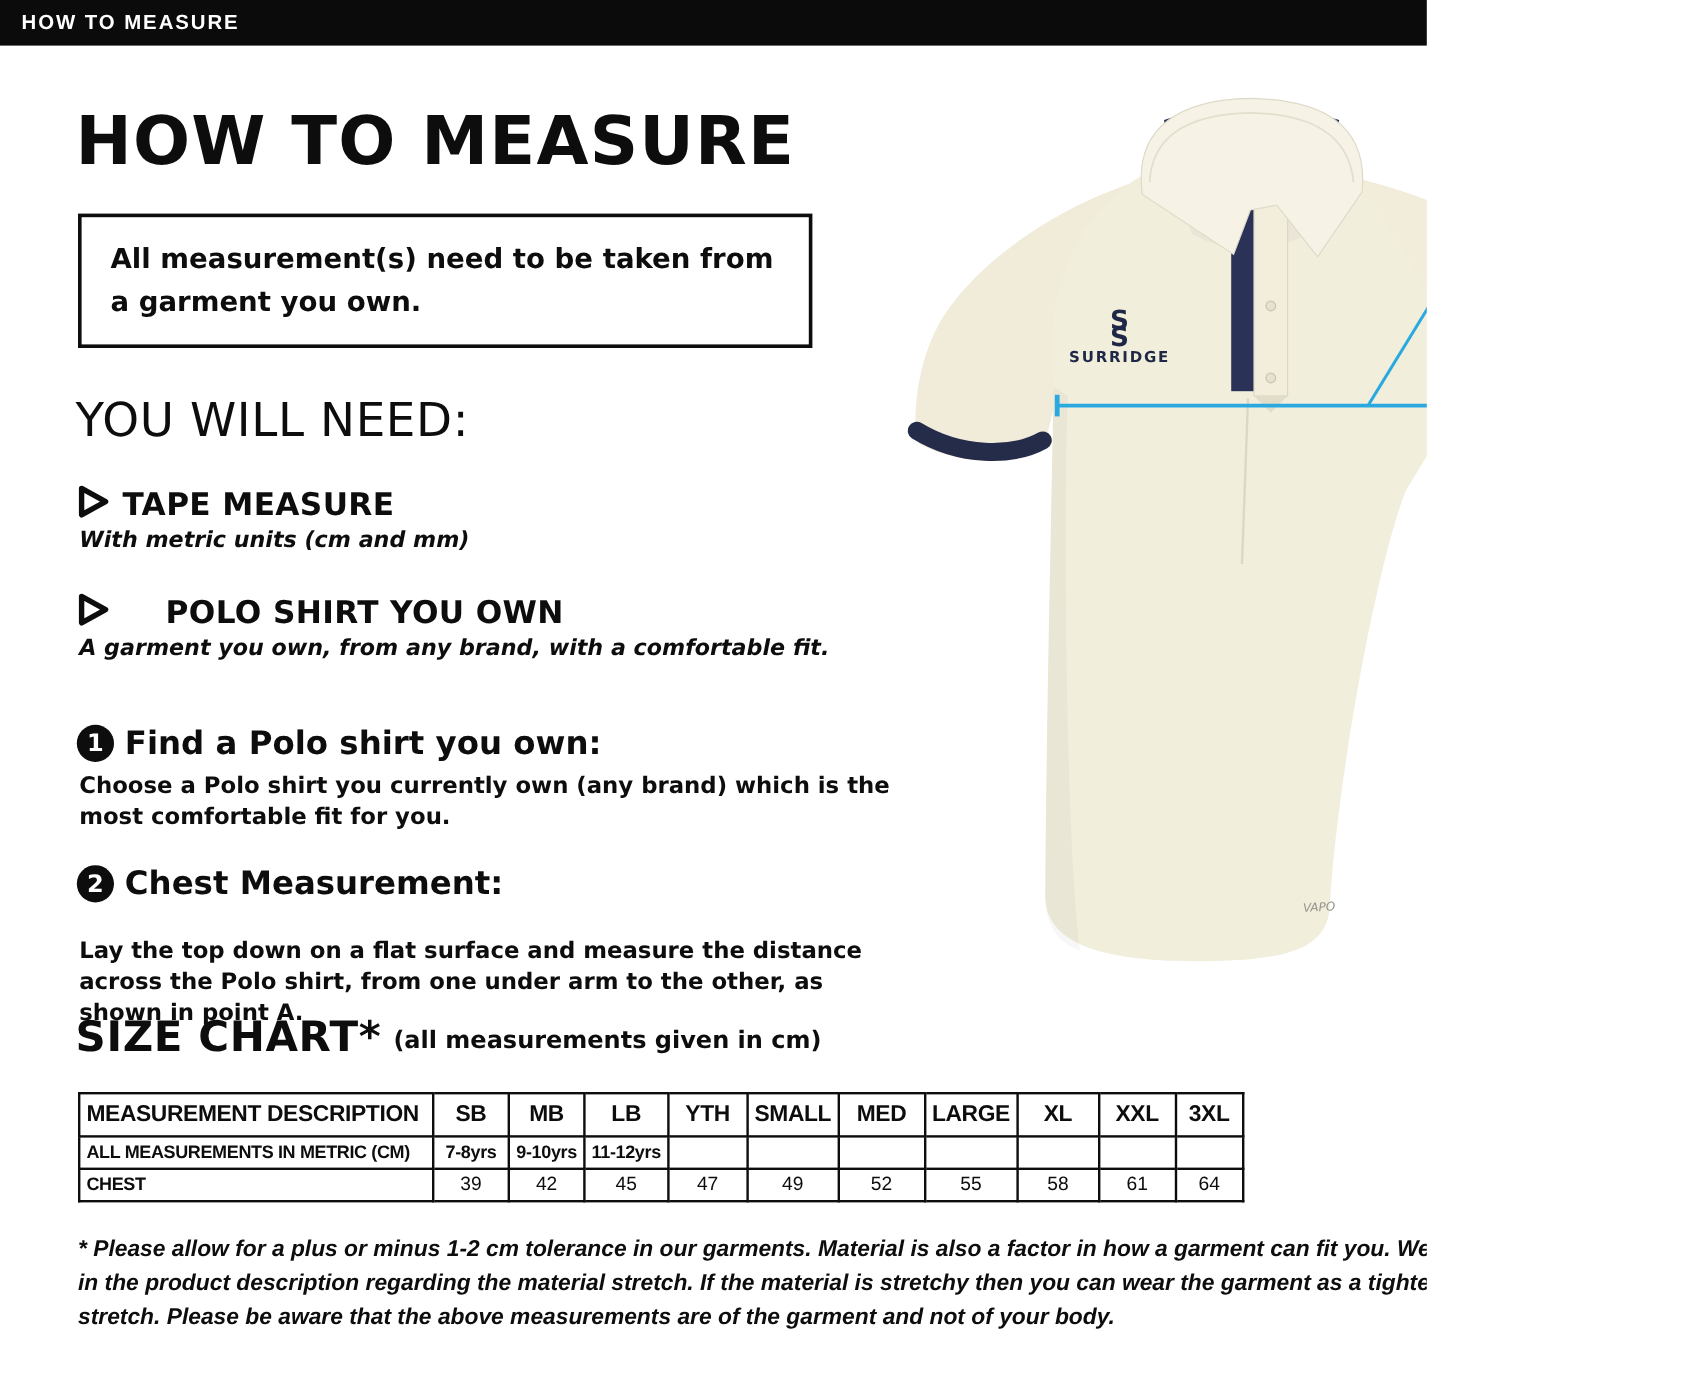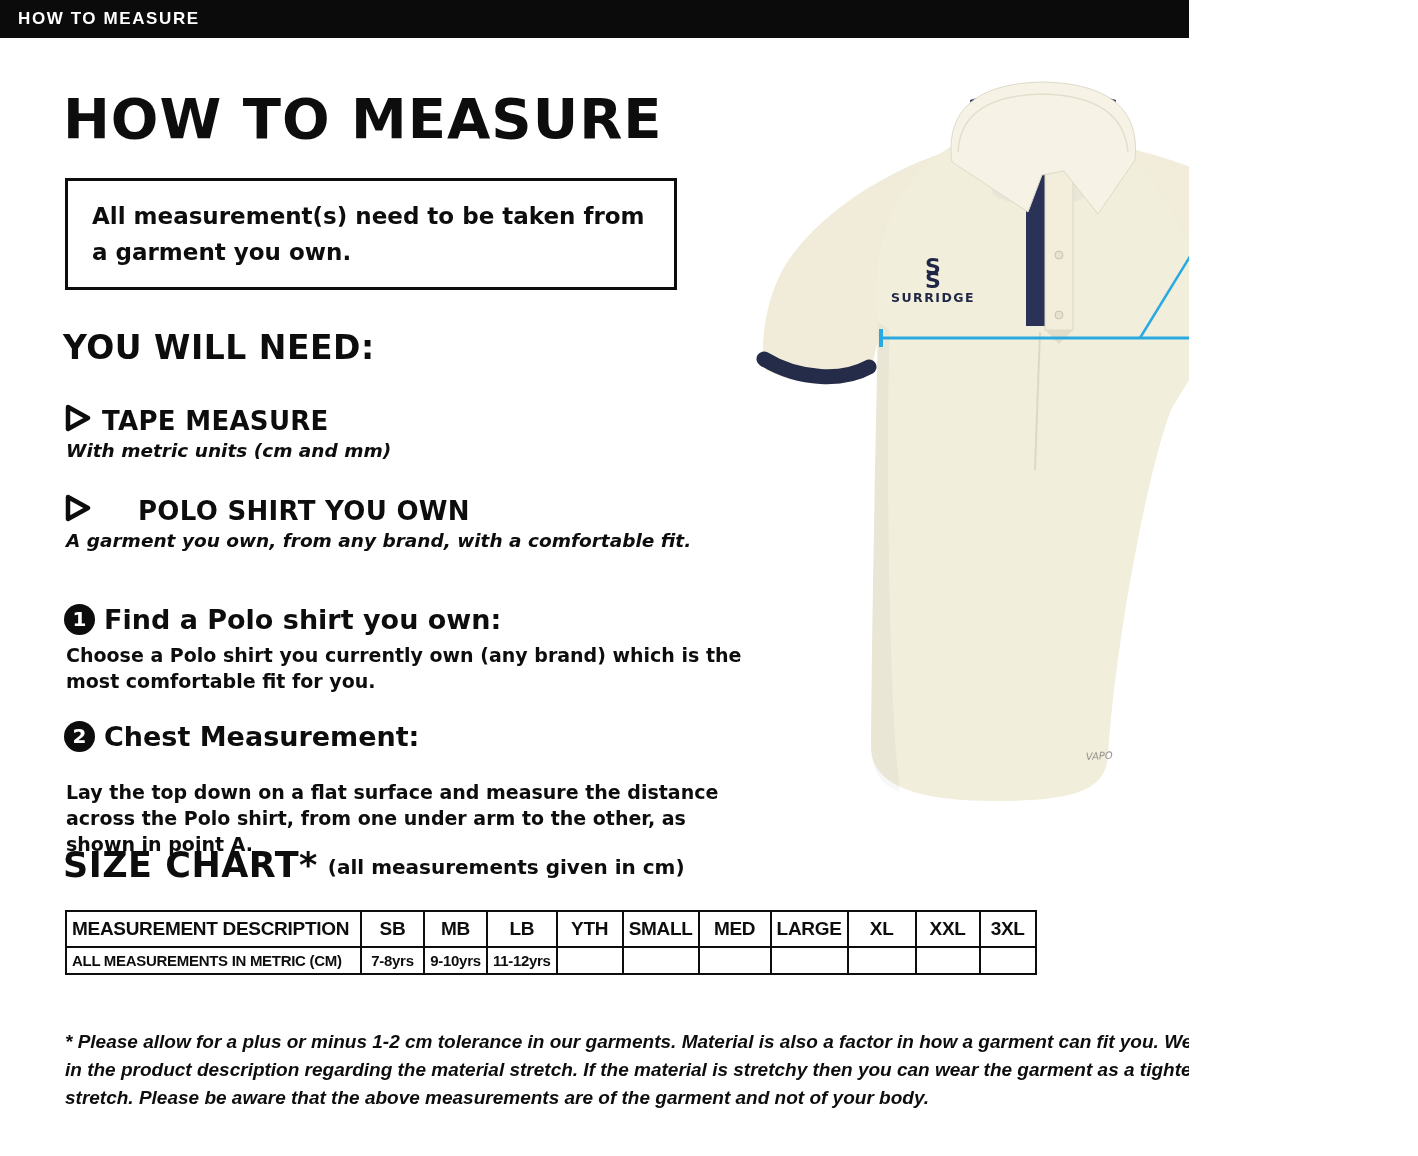--- a/index.html
+++ b/index.html
@@ -12,21 +12,21 @@
                 letter-spacing:1.6px;font-family:"Liberation Sans",sans-serif;}
   .topbar-logo{position:absolute;right:14px;top:1px;width:86px;height:36px;color:#fff;text-align:center;line-height:1;}
   .logo-mark{display:block;font-weight:bold;font-size:13px;letter-spacing:0;height:9px;}
   .logo-text{display:block;font-weight:bold;font-size:7.5px;letter-spacing:1.3px;margin-top:3px;
              font-family:"Liberation Sans",sans-serif;}
 
   
   .h1{position:absolute;left:63px;top:86px;font-size:56px;font-weight:bold;letter-spacing:1px;}
   .notice-box{position:absolute;left:65px;top:178px;width:558px;border:3px solid #0d0d0d;
               padding:17px 24px;font-size:23px;font-weight:bold;line-height:36px;}
-  .h2{position:absolute;left:63px;top:328px;font-size:33px;font-weight:bold;letter-spacing:0.5px;text-align:right;}
+  .h2{position:absolute;left:63px;top:328px;font-size:39px;font-weight:normal;letter-spacing:0.5px;text-align:right;}
 
   .need-item-title{position:absolute;font-size:26px;font-weight:bold;letter-spacing:0.3px;}
   .need-item-desc{position:absolute;font-size:18.5px;font-weight:bold;font-style:italic;}
   .tri-icon{position:absolute;width:28px;height:28px;}
 
   .step-circle{position:absolute;width:31px;height:31px;border-radius:50%;background:#0d0d0d;color:#fff;
                text-align:center;line-height:31px;font-size:20px;font-weight:bold;}
   .step-title{position:absolute;font-size:27px;font-weight:bold;}
   .step-desc{position:absolute;font-size:19px;font-weight:bold;line-height:26px;width:685px;}
 
@@ -126,20 +126,33 @@
       <td>9-10yrs</td>
       <td>11-12yrs</td>
       <td></td>
       <td></td>
       <td></td>
       <td></td>
       <td></td>
       <td></td>
       <td></td>
     </tr>
+    <tr>
+      <td class="lbl">CHEST</td>
+      <td>39</td>
+      <td>42</td>
+      <td>45</td>
+      <td>47</td>
+      <td>49</td>
+      <td>52</td>
+      <td>55</td>
+      <td>58</td>
+      <td>61</td>
+      <td>64</td>
+    </tr>
   </tbody>
     </table>
 
   <div class="footnote">* Please allow for a plus or minus 1-2 cm tolerance in our garments. Material is also a factor in how a garment can fit you. We will have more details in the product description regarding the material stretch.  If the material is stretchy then you can wear the garment as a tighter fit as the material will stretch.  Please be aware that the above measurements are of the garment and not of your body.</div>
 
   <svg class="figure" viewBox="750 40 668 790">
 
     <path d="M 958 148 C 888 168 818 214 786 264 C 770 290 762 324 763 358 L 766 370
              C 802 388 846 388 870 374 L 879 336 C 884 260 920 184 958 148 Z" fill="#f0ecd9"></path>
     <path d="M 764 359 C 800 381 844 381 869 367" stroke="#242c49" stroke-width="15" fill="none" stroke-linecap="round"></path>

